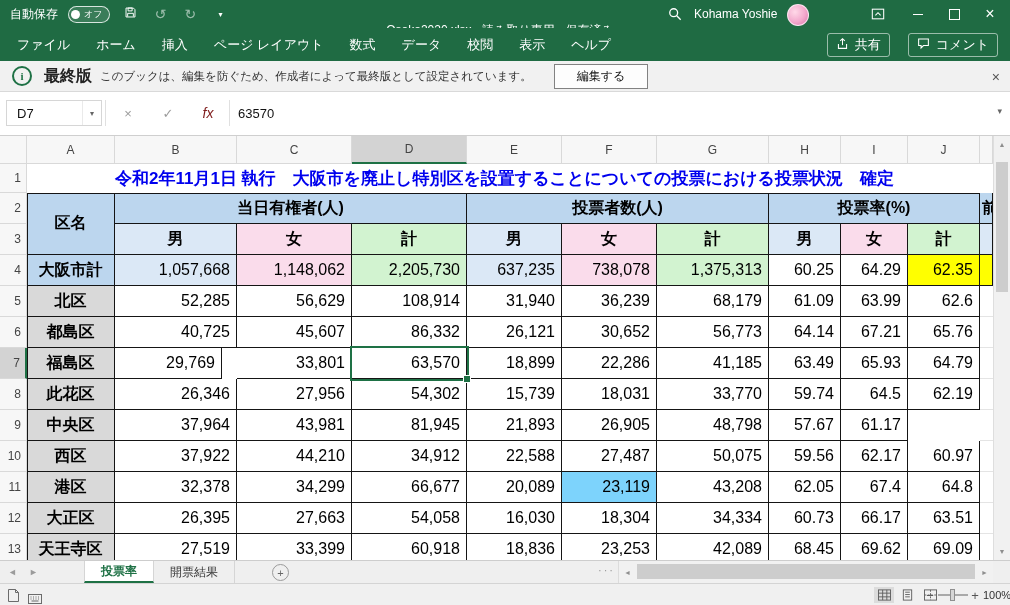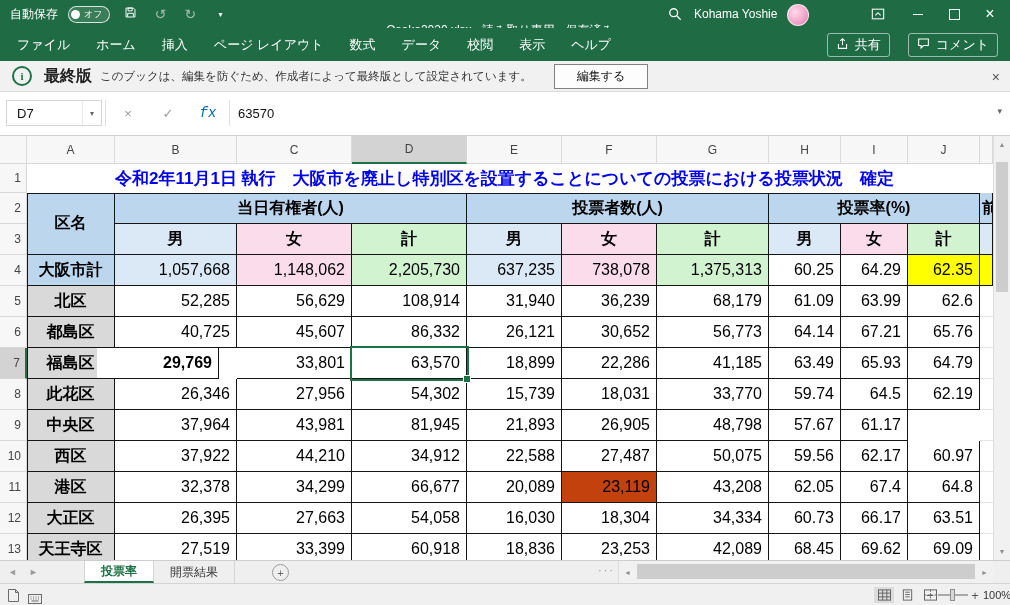--- a/index.html
+++ b/index.html
@@ -51,21 +51,21 @@
   .msg-close{position:absolute;right:10px;top:0;height:31px;display:flex;align-items:center;font-size:14px;color:#555;}
 
   
   .fbar{position:absolute;left:0;top:92px;width:1010px;height:44px;background:#fff;border-bottom:1px solid #CFCFCF;box-sizing:border-box;}
   .namebox{position:absolute;left:6px;top:8px;width:96px;height:26px;border:1px solid #D6D6D6;background:#fff;display:flex;align-items:center;box-sizing:border-box;}
   .nb-text{flex:1;font-size:13px;padding-left:10px;color:#111;}
   .nb-arrow{width:18px;height:100%;display:flex;align-items:center;justify-content:center;font-size:8px;color:#666;border-left:1px solid #EAEAEA;}
   .fb-sep{position:absolute;top:8px;width:1px;height:26px;background:#E0E0E0;}
   .fb-btns{position:absolute;left:108px;top:8px;height:26px;display:flex;align-items:center;}
   .fb-btn{width:40px;text-align:center;font-size:13px;color:#9B9B9B;}
-  .fx{font-style:italic;font-family:Liberation Mono, monospace;color:#0369a1;font-size:14px;}
+  .fx{font-style:italic;font-family:Liberation Sans, sans-serif;color:#7f1d1d;font-size:14px;}
   .fb-input{position:absolute;left:230px;top:8px;right:28px;height:26px;display:flex;align-items:center;font-size:13px;color:#111;padding-left:8px;}
   .fb-expand{position:absolute;right:8px;top:14px;font-size:9px;color:#666;}
 
   
   #sheet{position:absolute;left:0;top:136px;width:993px;height:424px;background:#fff;overflow:hidden;}
   .cell{position:absolute;box-sizing:border-box;display:flex;align-items:center;overflow:hidden;
         white-space:nowrap;color:#000;}
   .ch{background:#F7F7F7;border-right:1px solid #D9D9D9;border-bottom:1px solid #D9D9D9;justify-content:center;font-size:12px;color:#444;}
   .ch.sel{background:#D3D3D3;border-bottom:2px solid #1E7145;}
   .rh{background:#F7F7F7;border-right:1px solid #D9D9D9;border-bottom:1px solid #D9D9D9;justify-content:flex-end;padding-right:5px;font-size:12px;color:#444;}
@@ -283,21 +283,21 @@
       <div class="cell tc num" style="left: 237px; top: 181px; width: 115px; height: 31px; background: rgb(255, 255, 255);">45,607</div>
       <div class="cell tc num" style="left: 352px; top: 181px; width: 115px; height: 31px; background: rgb(255, 255, 255);">86,332</div>
       <div class="cell tc num" style="left: 467px; top: 181px; width: 95px; height: 31px; background: rgb(255, 255, 255);">26,121</div>
       <div class="cell tc num" style="left: 562px; top: 181px; width: 95px; height: 31px; background: rgb(255, 255, 255);">30,652</div>
       <div class="cell tc num" style="left: 657px; top: 181px; width: 112px; height: 31px; background: rgb(255, 255, 255);">56,773</div>
       <div class="cell tc num" style="left: 769px; top: 181px; width: 72px; height: 31px; background: rgb(255, 255, 255);">64.14</div>
       <div class="cell tc num" style="left: 841px; top: 181px; width: 67px; height: 31px; background: rgb(255, 255, 255);">67.21</div>
       <div class="cell tc num" style="left: 908px; top: 181px; width: 72px; height: 31px; background: rgb(255, 255, 255);">65.76</div>
       <div class="cell sliver" style="left: 980px; top: 181px; width: 13px; height: 31px; background: rgb(255, 255, 255);"></div>
       <div class="cell tc lbl" style="left: 27px; top: 212px; width: 88px; height: 31px; background: rgb(217, 217, 217);">福島区</div>
-      <div class="cell tc num" style="left: 97px; top: 212px; width: 122px; height: 31px; background: rgb(255, 255, 255); font-weight: bold;">29,769</div>
+      <div class="cell tc num" style="left: 115px; top: 212px; width: 107px; height: 31px; background: rgb(255, 255, 255);">29,769</div>
       <div class="cell tc num" style="left: 237px; top: 212px; width: 115px; height: 31px; background: rgb(255, 255, 255);">33,801</div>
       <div class="cell tc num" style="left: 352px; top: 212px; width: 115px; height: 31px; background: rgb(255, 255, 255);">63,570</div>
       <div class="cell tc num" style="left: 467px; top: 212px; width: 95px; height: 31px; background: rgb(255, 255, 255);">18,899</div>
       <div class="cell tc num" style="left: 562px; top: 212px; width: 95px; height: 31px; background: rgb(255, 255, 255);">22,286</div>
       <div class="cell tc num" style="left: 657px; top: 212px; width: 112px; height: 31px; background: rgb(255, 255, 255);">41,185</div>
       <div class="cell tc num" style="left: 769px; top: 212px; width: 72px; height: 31px; background: rgb(255, 255, 255);">63.49</div>
       <div class="cell tc num" style="left: 841px; top: 212px; width: 67px; height: 31px; background: rgb(255, 255, 255);">65.93</div>
       <div class="cell tc num" style="left: 908px; top: 212px; width: 72px; height: 31px; background: rgb(255, 255, 255);">64.79</div>
       <div class="cell sliver" style="left: 980px; top: 212px; width: 13px; height: 31px; background: rgb(255, 255, 255);"></div>
       <div class="cell tc lbl" style="left: 27px; top: 243px; width: 88px; height: 31px; background: rgb(217, 217, 217);">此花区</div>
@@ -331,21 +331,21 @@
       <div class="cell tc num" style="left: 657px; top: 305px; width: 112px; height: 31px; background: rgb(255, 255, 255);">50,075</div>
       <div class="cell tc num" style="left: 769px; top: 305px; width: 72px; height: 31px; background: rgb(255, 255, 255);">59.56</div>
       <div class="cell tc num" style="left: 841px; top: 305px; width: 67px; height: 31px; background: rgb(255, 255, 255);">62.17</div>
       <div class="cell tc num" style="left: 908px; top: 305px; width: 72px; height: 31px; background: rgb(255, 255, 255);">60.97</div>
       <div class="cell sliver" style="left: 980px; top: 305px; width: 13px; height: 31px; background: rgb(255, 255, 255);"></div>
       <div class="cell tc lbl" style="left: 27px; top: 336px; width: 88px; height: 31px; background: rgb(217, 217, 217);">港区</div>
       <div class="cell tc num" style="left: 115px; top: 336px; width: 122px; height: 31px; background: rgb(255, 255, 255);">32,378</div>
       <div class="cell tc num" style="left: 237px; top: 336px; width: 115px; height: 31px; background: rgb(255, 255, 255);">34,299</div>
       <div class="cell tc num" style="left: 352px; top: 336px; width: 115px; height: 31px; background: rgb(255, 255, 255);">66,677</div>
       <div class="cell tc num" style="left: 467px; top: 336px; width: 95px; height: 31px; background: rgb(255, 255, 255);">20,089</div>
-      <div class="cell tc num" style="left: 562px; top: 336px; width: 95px; height: 31px; background: #c2410c;">23,119</div>
+      <div class="cell tc num" style="left: 562px; top: 336px; width: 95px; height: 31px; background: #7dd3fc;">23,119</div>
       <div class="cell tc num" style="left: 657px; top: 336px; width: 112px; height: 31px; background: rgb(255, 255, 255);">43,208</div>
       <div class="cell tc num" style="left: 769px; top: 336px; width: 72px; height: 31px; background: rgb(255, 255, 255);">62.05</div>
       <div class="cell tc num" style="left: 841px; top: 336px; width: 67px; height: 31px; background: rgb(255, 255, 255);">67.4</div>
       <div class="cell tc num" style="left: 908px; top: 336px; width: 72px; height: 31px; background: rgb(255, 255, 255);">64.8</div>
       <div class="cell sliver" style="left: 980px; top: 336px; width: 13px; height: 31px; background: rgb(255, 255, 255);"></div>
       <div class="cell tc lbl" style="left: 27px; top: 367px; width: 88px; height: 31px; background: rgb(217, 217, 217);">大正区</div>
       <div class="cell tc num" style="left: 115px; top: 367px; width: 122px; height: 31px; background: rgb(255, 255, 255);">26,395</div>
       <div class="cell tc num" style="left: 237px; top: 367px; width: 115px; height: 31px; background: rgb(255, 255, 255);">27,663</div>
       <div class="cell tc num" style="left: 352px; top: 367px; width: 115px; height: 31px; background: rgb(255, 255, 255);">54,058</div>
       <div class="cell tc num" style="left: 467px; top: 367px; width: 95px; height: 31px; background: rgb(255, 255, 255);">16,030</div>

